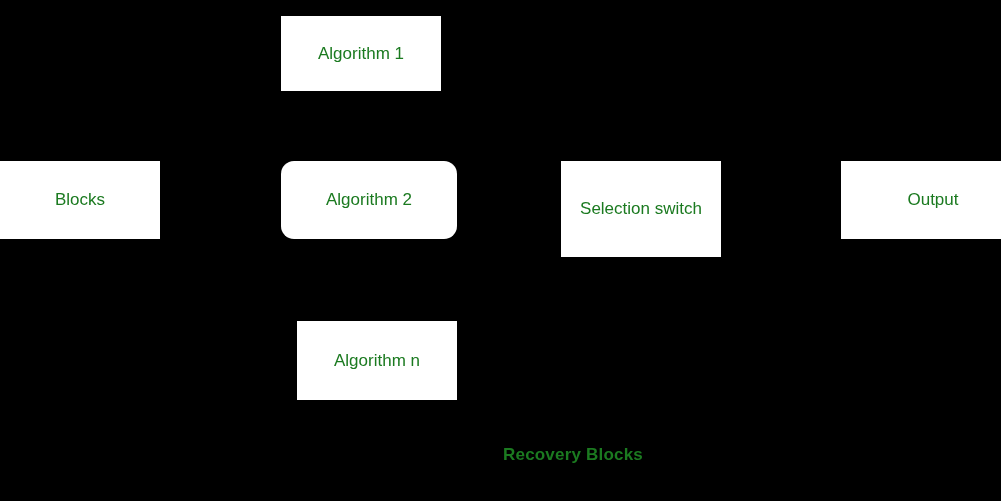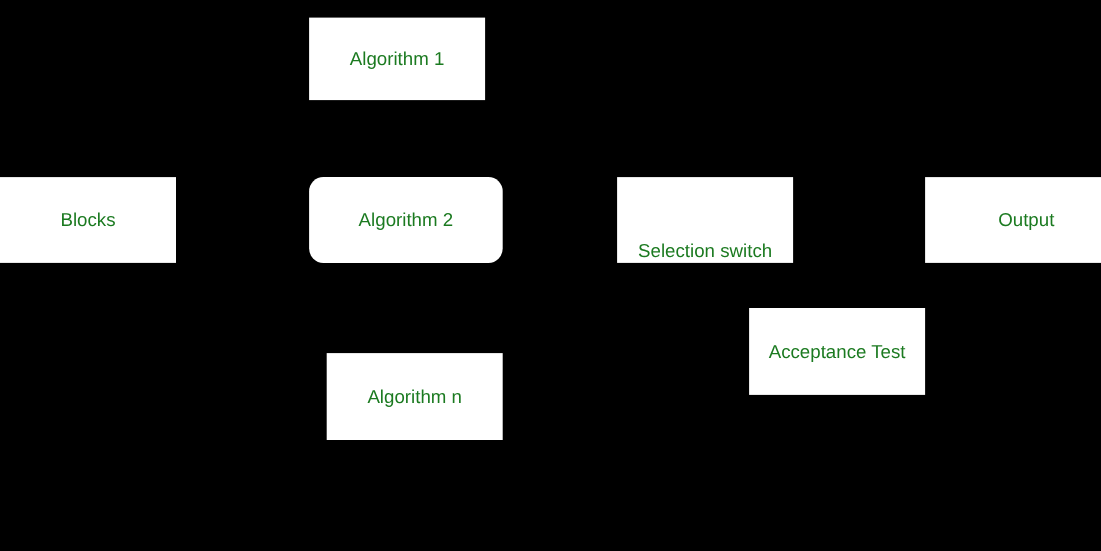--- a/index.html
+++ b/index.html
@@ -26,21 +26,21 @@
     display: flex;
     align-items: center;
     justify-content: center;
     font-size: 17px;
     font-weight: 400;
     text-align: center;
   }
   .pos-algorithm-1   { left: 281px; top: 16px;   width: 160px; height: 75px; }
   .pos-input         { left: 0px;   top: 161px; width: 160px; height: 78px; }
   .pos-algorithm-2   { left: 281px; top: 161px; width: 176px; height: 78px; border-radius: 13px; }
-  .pos-selection-switch { left: 561px; top: 161px; width: 160px; height: 78px; align-items: flex-end; }
+  .pos-selection-switch { left: 561px; top: 161px; width: 160px; height: 96px; }
   .pos-output        { left: 841px; top: 161px; width: 184px; height: 78px; }
   .pos-algorithm-n   { left: 281px; top: 321px; width: 160px; height: 79px; margin-left: 16px; }
   .pos-acceptance-test { left: 681px; top: 280px; width: 160px; height: 79px; }
   .caption {
     position: absolute;
     left: 503px;
     top: 445px;
     color: var(--text);
     font-size: 17px;
     font-weight: 700;
@@ -70,18 +70,16 @@
   </div>
 
   <div class="node pos-output">
     <span>Output</span>
   </div>
 
   <div class="node pos-algorithm-n">
     <span>Algorithm n</span>
   </div>
 
-  <div class="node pos-acceptance-test">
-    <span>Acceptance Test</span>
-  </div>
 
+  <div class="caption">Recovery Blocks</div>
 
 </div>
 
 </body></html>

